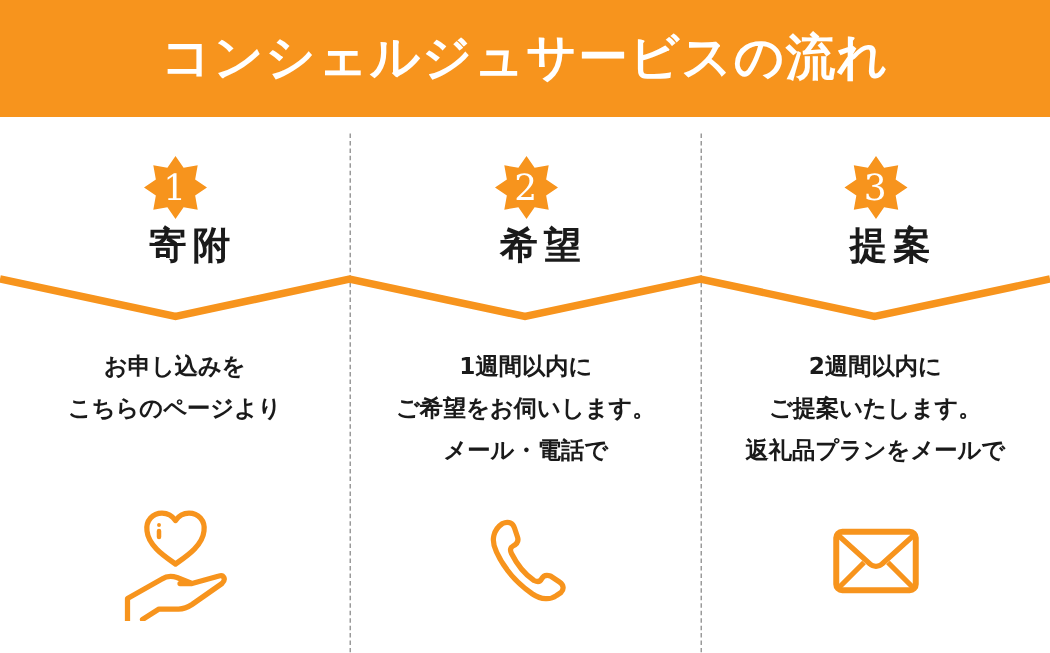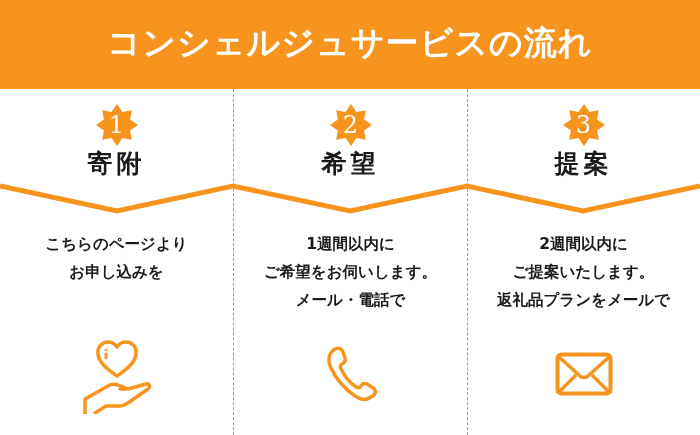--- a/index.html
+++ b/index.html
@@ -1,25 +1,25 @@
 <!DOCTYPE html>
 <html><head>
 <meta charset="utf-8">
 <style>
   html, body { margin:0; padding:0; background:#ffffff; }
   body { width:700px; height:435px; position:relative; overflow:hidden; font-family:"DejaVu Sans", sans-serif; }
-  .header { position:absolute; left:0; top:0; width:700px; height:89px; background:#F7941D; display:flex; align-items:center; justify-content:center; }
+  .header { position:absolute; left:0; top:0; width:700px; height:78px; background:#F7941D; display:flex; align-items:center; justify-content:center; }
   .header-title { color:#ffffff; font-family:"DejaVu Serif", serif; font-weight:bold; font-size:33px; letter-spacing:1px; margin-top:-2px; }
   .divider { position:absolute; top:89px; height:346px; width:0; border-left:1px dashed #9a9a9a; }
   .chevron { position:absolute; left:0; top:178px; width:700px; height:40px; }
   .col { position:absolute; top:89px; width:233px; height:346px; }
   .badge { position:absolute; left:50%; top:14px; width:44px; height:44px; margin-left:-22px; }
   .badge svg { position:absolute; left:0; top:0; }
   .badge-num { position:absolute; left:0; top:0; width:44px; height:44px; line-height:44px; text-align:center; color:#ffffff; font-family:"DejaVu Serif", serif; font-size:24px; }
-  .step-title { position:absolute; left:0; width:100%; top:58px; text-align:center; font-family:"DejaVu Serif", serif; font-weight:bold; font-size:25px; color:#1a1a1a; letter-spacing:4px; }
+  .step-title { position:absolute; left:12px; width:100%; top:58px; text-align:center; font-family:"DejaVu Serif", serif; font-weight:bold; font-size:25px; color:#1a1a1a; letter-spacing:4px; }
   .desc { position:absolute; left:0; width:100%; top:141px; text-align:center; font-family:"DejaVu Sans", sans-serif; font-weight:bold; font-size:15.5px; line-height:28px; color:#1a1a1a; }
   .desc div { white-space:nowrap; }
   .icon { position:absolute; left:50%; }
 </style>
 </head>
 <body>
 
 <div class="header">
   <div class="header-title">コンシェルジュサービスの流れ</div>
 </div>
@@ -33,22 +33,22 @@
 
 <div class="col" style="left:0;">
   <div class="badge">
     <svg width="44" height="44" viewBox="0 0 44 44">
       <polygon points="22,1 27.4,8.9 36.8,7.2 35.1,16.6 43,22 35.1,27.4 36.8,36.8 27.4,35.1 22,43 16.6,35.1 7.2,36.8 8.9,27.4 1,22 8.9,16.6 7.2,7.2 16.6,8.9" fill="#F7941D"></polygon>
     </svg>
     <div class="badge-num">1</div>
   </div>
   <div class="step-title">寄附</div>
   <div class="desc">
+    <div>お申し込みを</div>
     <div>こちらのページより</div>
-    <div>お申し込みを</div>
   </div>
   <svg class="icon" style="top:245px; margin-left:-37px;" width="74" height="80" viewBox="0 0 74 80">
     <path d="M37,42 C30,37 19,30 18,20 C17,13 22,8 28,8 C32,8 35,10 37,13 C39,10 42,8 46,8 C52,8 57,13 56,20 C55,30 44,37 37,42 Z" fill="none" stroke="#F7941D" stroke-width="3.5" stroke-linejoin="round"></path>
     <path d="M26,20 L26,24" stroke="#F7941D" stroke-width="3" stroke-linecap="round"></path>
     <circle cx="26" cy="16" r="1.3" fill="#F7941D"></circle>
     <path d="M5,80 L5,65 L28,52 C31,50 35,50 38,51 L48,55 L40,55 M48,55 L66,50 C69,49 71,52 68,55 L48,69 C45,71 42,72 39,72 L26,72 L15,79" fill="none" stroke="#F7941D" stroke-width="3.5" stroke-linejoin="round" stroke-linecap="round"></path>
   </svg>
 </div>
 
 <div class="col" style="left:234px;">

